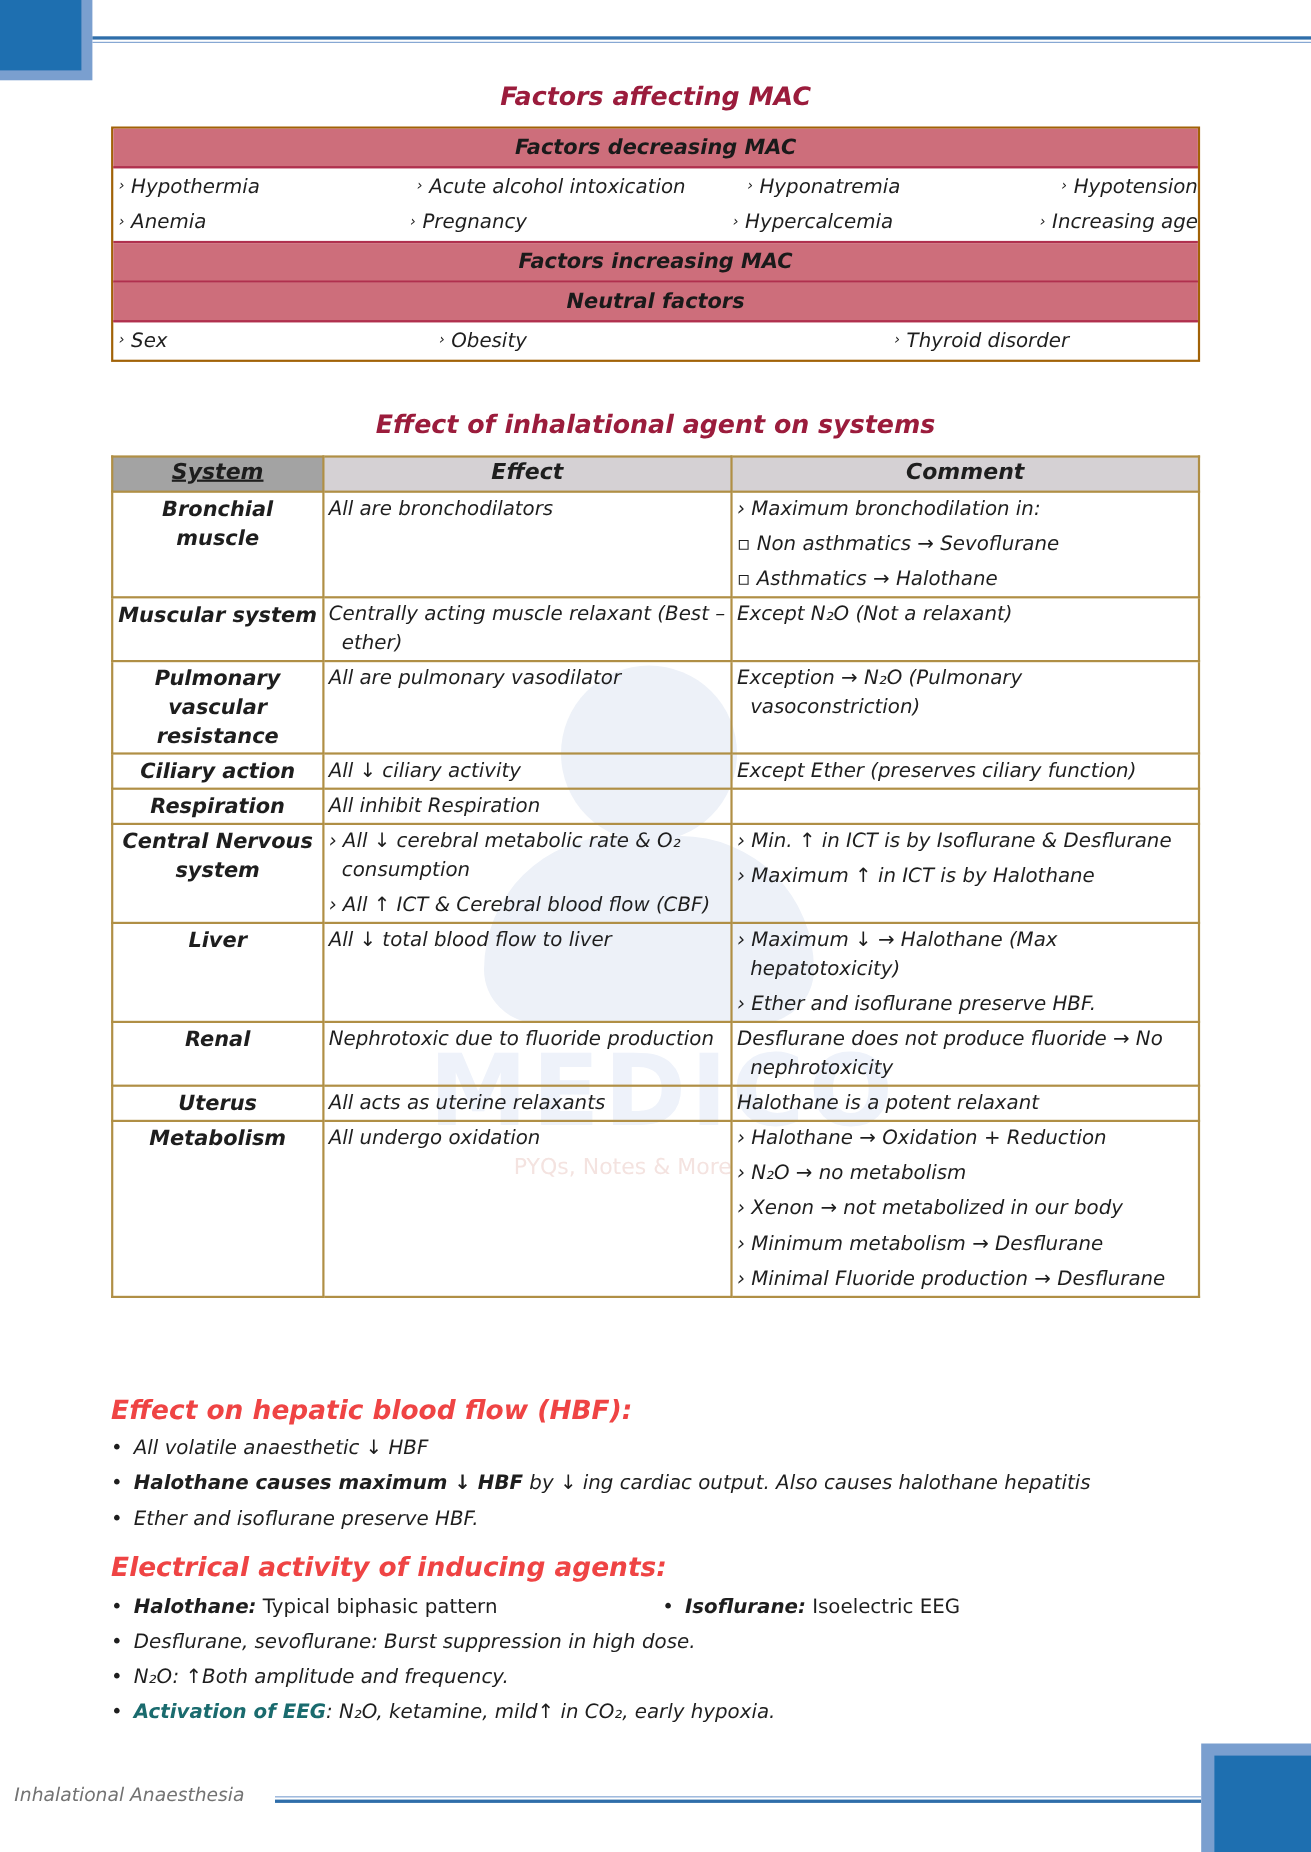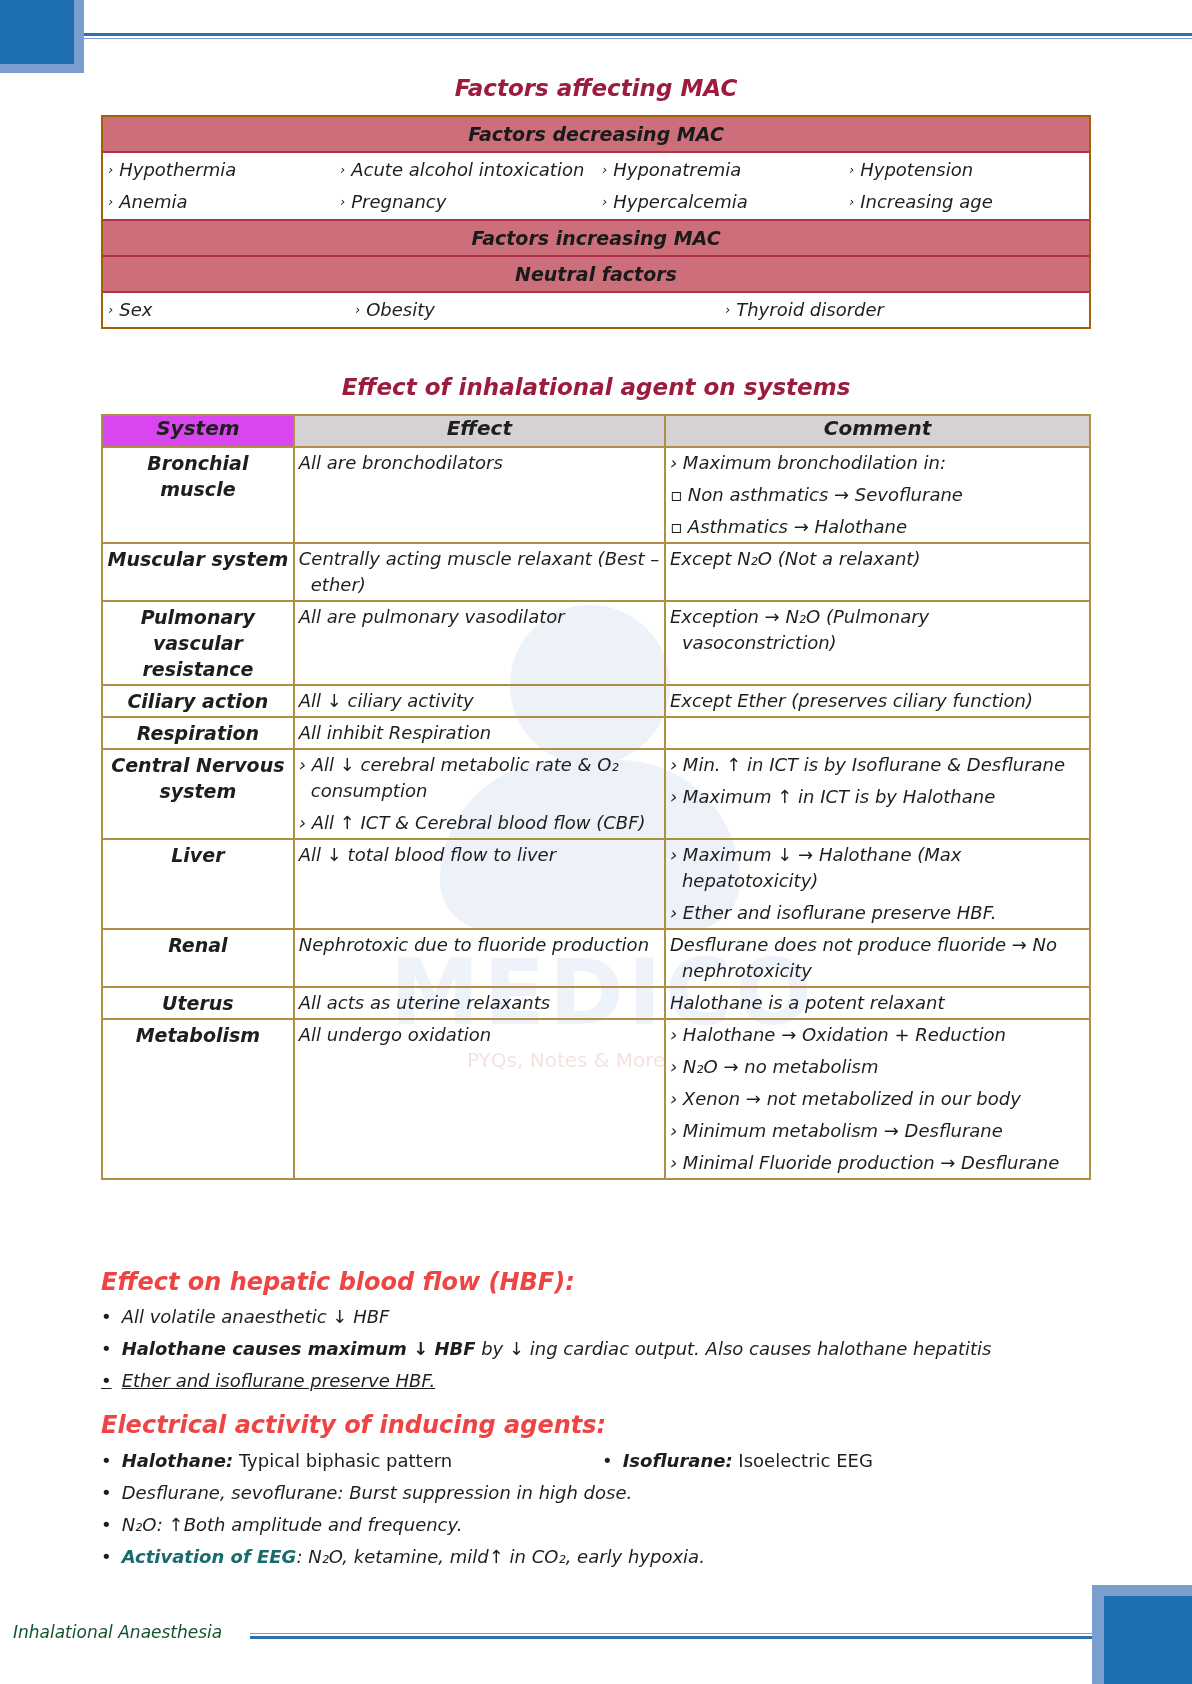--- a/index.html
+++ b/index.html
@@ -4,43 +4,43 @@
 <style>
   html, body { margin:0; padding:0; background:#ffffff; }
   body { width:1192px; height:1684px; position:relative; overflow:hidden;
          font-family:"DejaVu Sans", sans-serif; color:#1e1e1e; }
   
   .hdr-sq-outer { position:absolute; left:0; top:0; width:84px; height:73px; background:#7a9fcf; }
   .hdr-sq-inner { position:absolute; left:0; top:0; width:74px; height:64px; background:#1e6fb0; }
   .hdr-line1 { position:absolute; left:84px; right:0; top:33px; height:3px; background:#2f6eaa; }
   .hdr-line2 { position:absolute; left:84px; right:0; top:38px; height:1px; background:#7a9fcf; }
   
-  .ftr-label { position:absolute; left:13px; top:1622px; font-size:17px; font-style:italic; color:#14532d; }
+  .ftr-label { position:absolute; left:13px; top:1622px; font-size:17px; font-style:italic; color:#737373; }
   .ftr-line1 { position:absolute; left:250px; width:842px; top:1633px; height:1px; background:#7a9fcf; }
   .ftr-line2 { position:absolute; left:250px; width:842px; top:1636px; height:3px; background:#2f6eaa; }
   .ftr-sq-outer { position:absolute; left:1092px; top:1585px; width:100px; height:99px; background:#7a9fcf; }
   .ftr-sq-inner { position:absolute; left:1104px; top:1596px; width:88px; height:88px; background:#1e6fb0; }
 
   .title { position:absolute; left:0; width:1192px; text-align:center; font-style:italic; font-weight:bold;
            color:#9b1c3c; font-size:23px; }
   
   .mac { position:absolute; left:101px; top:115px; width:990px; border:2px solid #a16207; box-sizing:border-box; }
   .mac-head { background:#cd6e7b; text-align:center; font-weight:bold; font-style:italic; font-size:19px;
               height:34px; line-height:34px; border-bottom:2px solid #b0304e; color:#1a1a1a; }
-  .mac-row { display:flex; height:32px; line-height:32px; font-style:italic; font-size:18px; }
+  .mac-row { display:flex; height:32px; line-height:32px; font-style:italic; font-size:18px;gap:44px; }
   .mac-cell { padding-left:5px; white-space:nowrap; box-sizing:border-box; }
   .mac-body { border-bottom:2px solid #b0304e; padding:1px 0; }
   .mac-body.last { border-bottom:none; }
   .chev { font-size:13px; margin-right:6px; vertical-align:2px; }
 
   
   .sys { position:absolute; left:101px; top:414px; width:990px; border-collapse:collapse; }
   .sys td, .sys th { border:2.5px solid #b08f45; vertical-align:top; font-size:18px; padding:2px 4px; }
   .sys th { font-style:italic; font-weight:bold; font-size:20px; height:30px; padding:0; }
-  .sys th.c1 { background:#d946ef; }
+  .sys th.c1 { background:#a3a3a3;text-decoration:underline; }
   .sys th.c2, .sys th.c3 { background:#d5d1d4; }
   .sys td.sysname { text-align:center; font-weight:bold; font-style:italic; font-size:19px; line-height:26px; }
   .sys td.eff, .sys td.com { font-style:italic; line-height:26px; }
   .li { display:block; padding-left:12px; text-indent:-12px; margin-bottom:6px; }
   .li:last-child { margin-bottom:0; }
 
   .watermark { position:absolute; left:380px; top:600px; width:420px; height:480px; pointer-events:none; }
   .wm-circle { position:absolute; left:130px; top:5px; width:160px; height:160px; border-radius:50%; background:#edf1f8; }
   .wm-body { position:absolute; left:60px; top:160px; width:300px; height:170px; border-radius:150px 150px 60px 60px; background:#edf1f8; }
   .wm-text { position:absolute; left:10px; top:340px; font-size:90px; font-weight:bold; color:#eef2fa; letter-spacing:4px; }
@@ -208,21 +208,21 @@
           <span class="li">› Minimum metabolism → Desflurane</span>
           <span class="li">› Minimal Fluoride production → Desflurane</span>
         </td>
       </tr>
     </tbody>
 </table>
 
 <div class="sec-h" style="top:1268px;">Effect on hepatic blood flow (HBF):</div>
 <div class="bul" style="top:1306px;"><span class="dot">•</span><span>All volatile anaesthetic ↓ HBF</span></div>
 <div class="bul" style="top:1338px;"><span class="dot">•</span><span class="b">Halothane causes maximum ↓ HBF</span><span> by ↓ ing cardiac output. Also causes halothane hepatitis</span></div>
-<div class="bul" style="top:1370px;text-decoration:underline;"><span class="dot">•</span><span>Ether and isoflurane preserve HBF.</span></div>
+<div class="bul" style="top:1370px;"><span class="dot">•</span><span>Ether and isoflurane preserve HBF.</span></div>
 
 <div class="sec-h" style="top:1411px;">Electrical activity of inducing agents:</div>
 <div class="bul" style="top:1450px;"><span class="dot">•</span><span class="b">Halothane:</span><span style="font-style:normal"> Typical biphasic pattern</span></div>
 <div class="bul" style="top:1450px; left:602px;"><span class="dot">•</span><span class="b">Isoflurane:</span><span style="font-style:normal"> Isoelectric EEG</span></div>
 <div class="bul" style="top:1482px;"><span class="dot">•</span><span>Desflurane, sevoflurane: Burst suppression in high dose.</span></div>
 <div class="bul" style="top:1514px;"><span class="dot">•</span><span>N₂O: ↑Both amplitude and frequency.</span></div>
 <div class="bul" style="top:1546px;"><span class="dot">•</span><span class="teal">Activation of EEG</span><span>: N₂O, ketamine, mild↑ in CO₂, early hypoxia.</span></div>
 
 <div class="ftr-label">Inhalational Anaesthesia</div>
 <div class="ftr-line1"></div>

